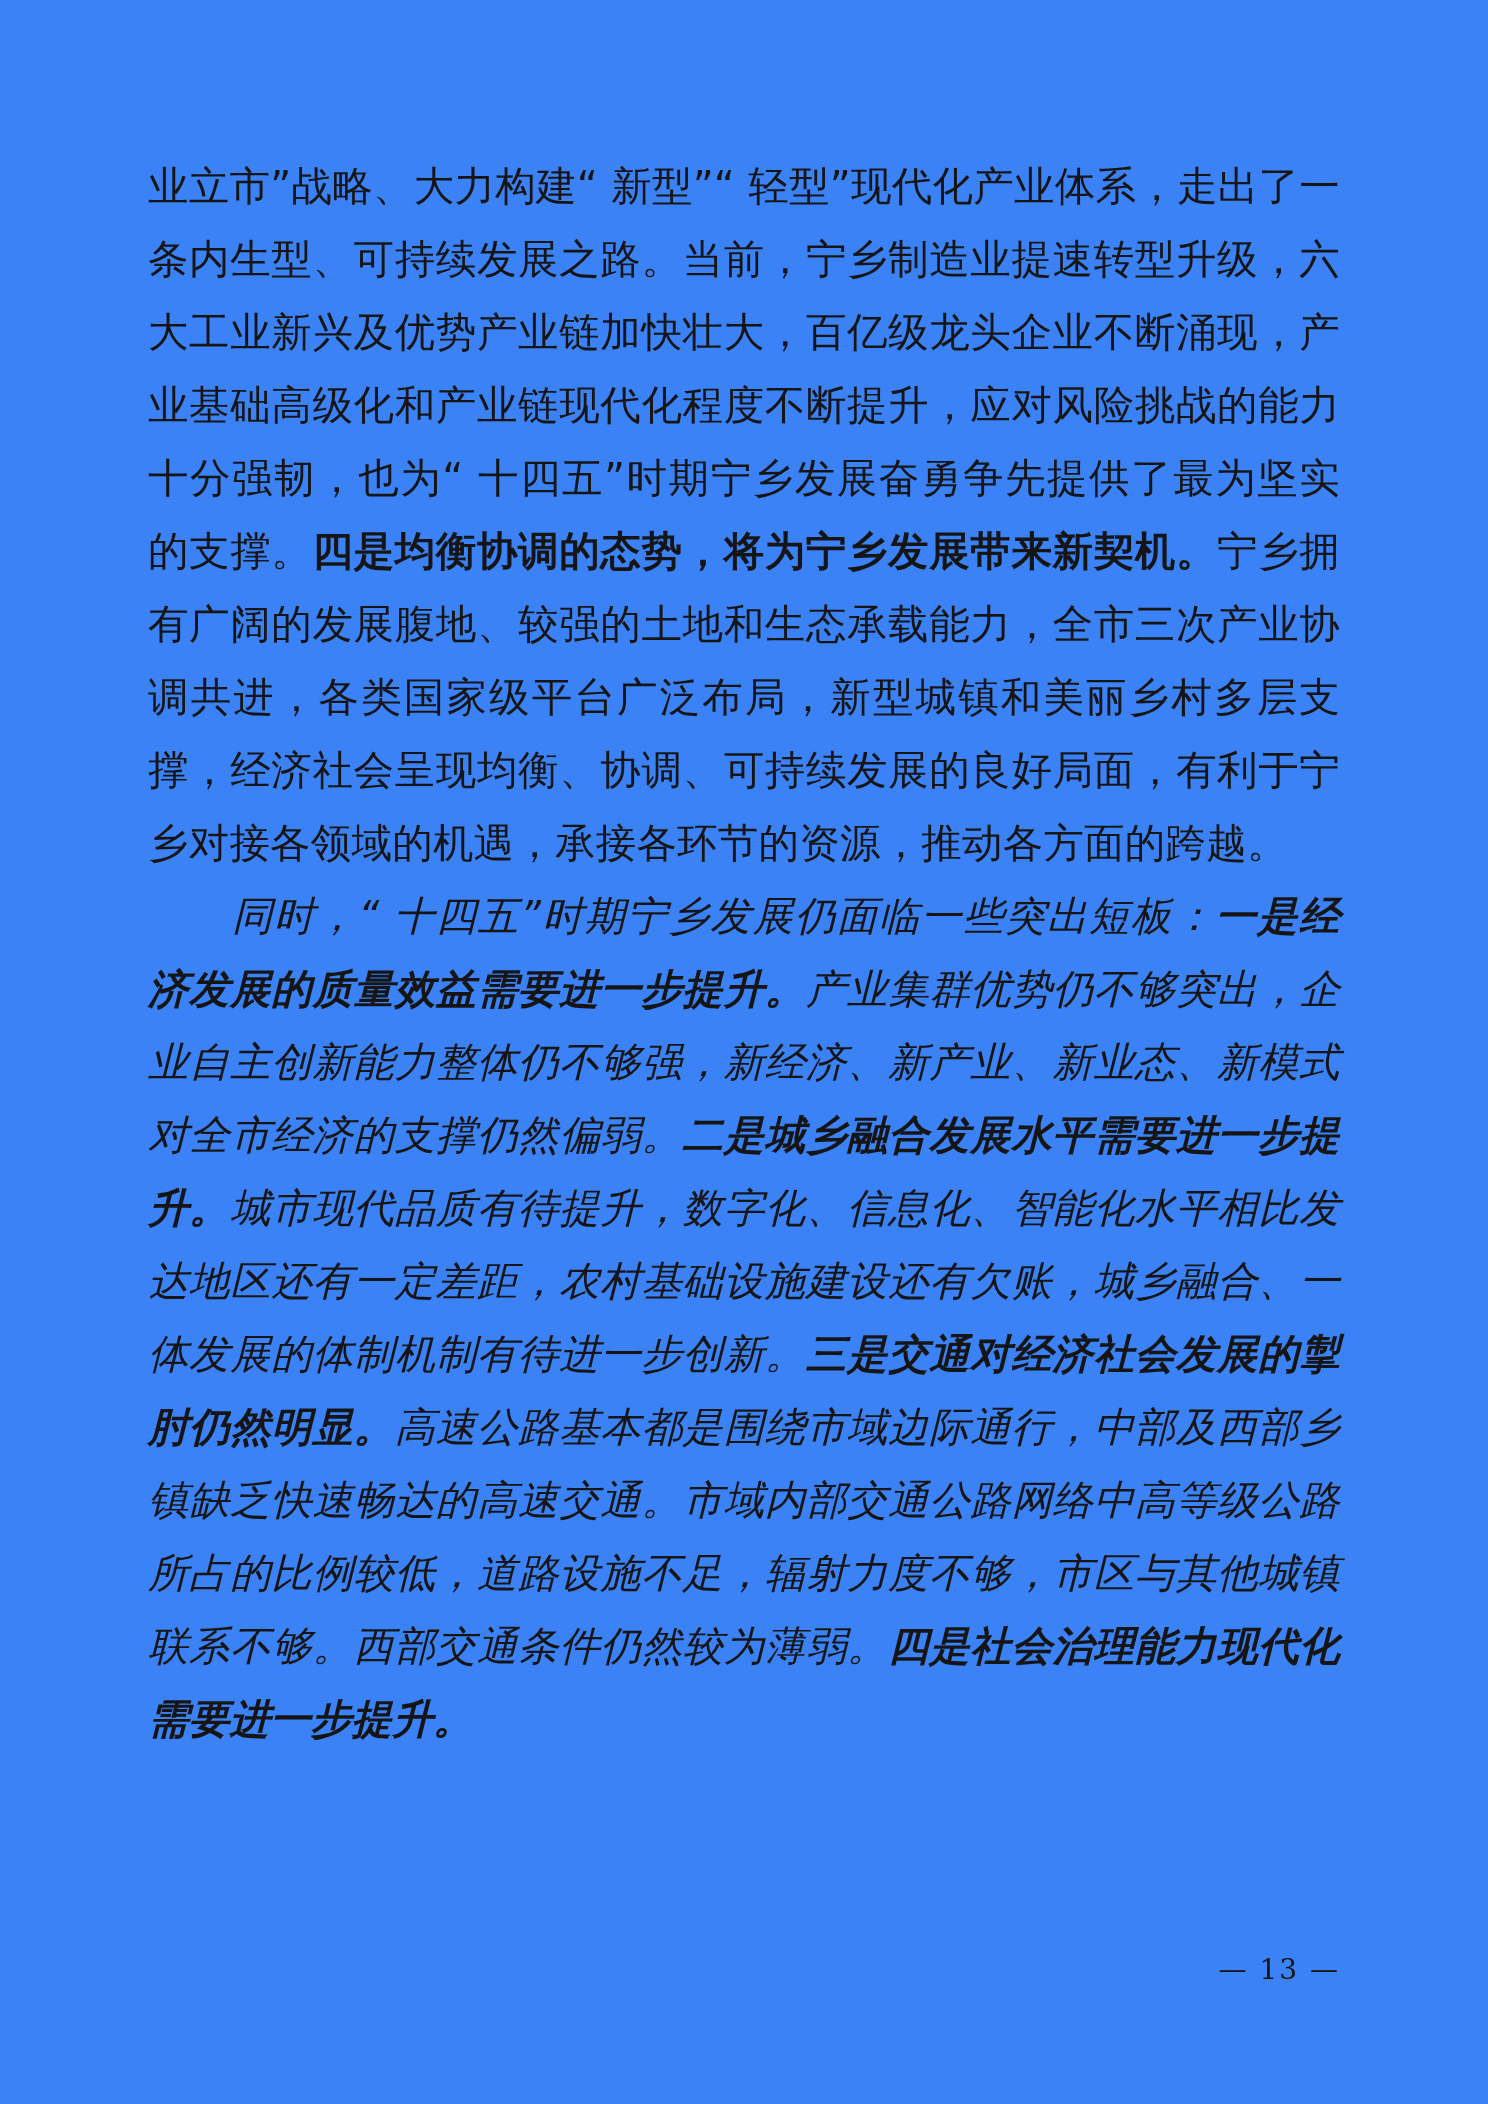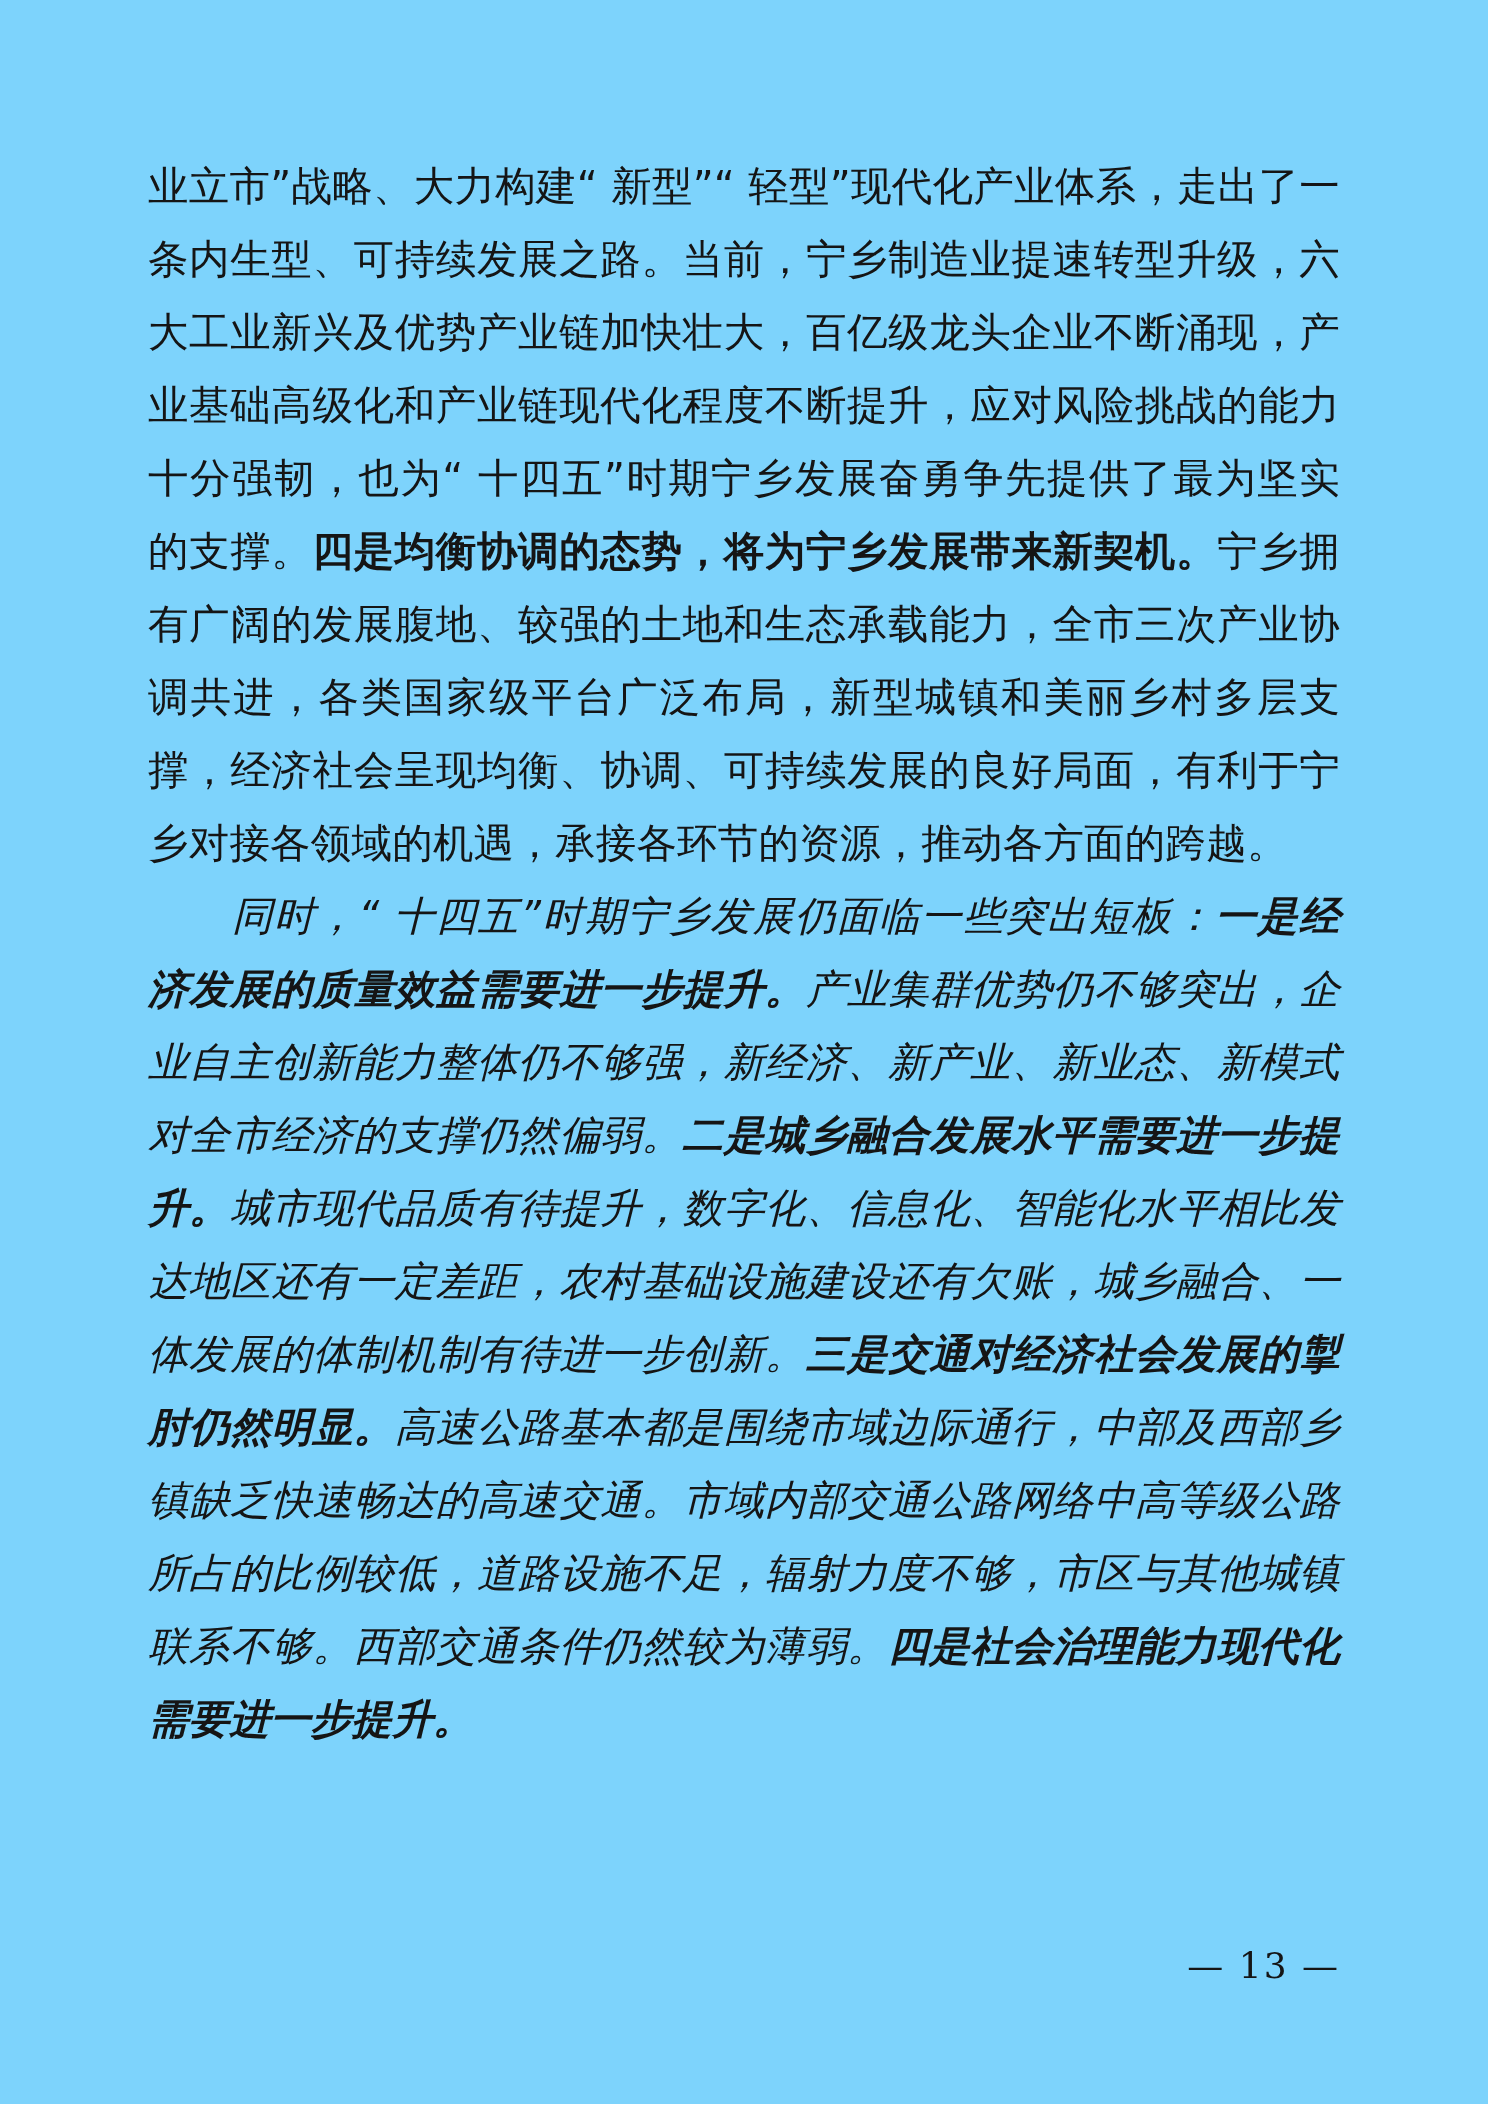--- a/index.html
+++ b/index.html
@@ -7,21 +7,21 @@
     padding: 0;
     background: #ffffff;
   }
   body {
     font-family: "DejaVu Sans", "Liberation Sans", sans-serif;
   }
   .page {
     position: relative;
     width: 1488px;
     height: 2104px;
-    background: #7dd3fc;
+    background: #3b82f6;
     box-sizing: border-box;
     overflow: hidden;
   }
   .content {
     position: absolute;
     left: 148px;
     top: 150px;
     width: 1192px;
   }
   .para {
@@ -42,21 +42,21 @@
   }
   .b {
     font-weight: bold;
   }
   .page-number {
     position: absolute;
     left: 0;
     right: 148px;
     bottom: 118px;
     text-align: right;
-    font-size: 36px;
+    font-size: 28px;
     color: #151515;
     letter-spacing: 2px;
     font-family: "DejaVu Serif", "Liberation Serif", serif;
   }
 </style>
 </head>
 <body>
 
 <div class="page">
   <div class="content">

